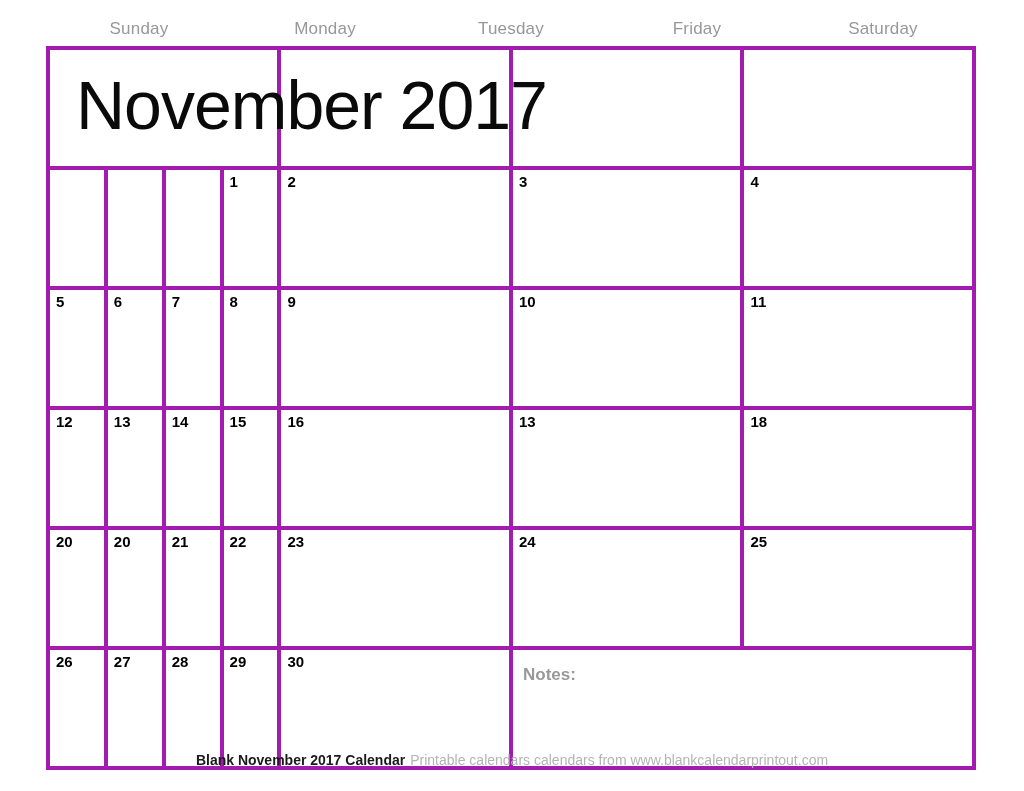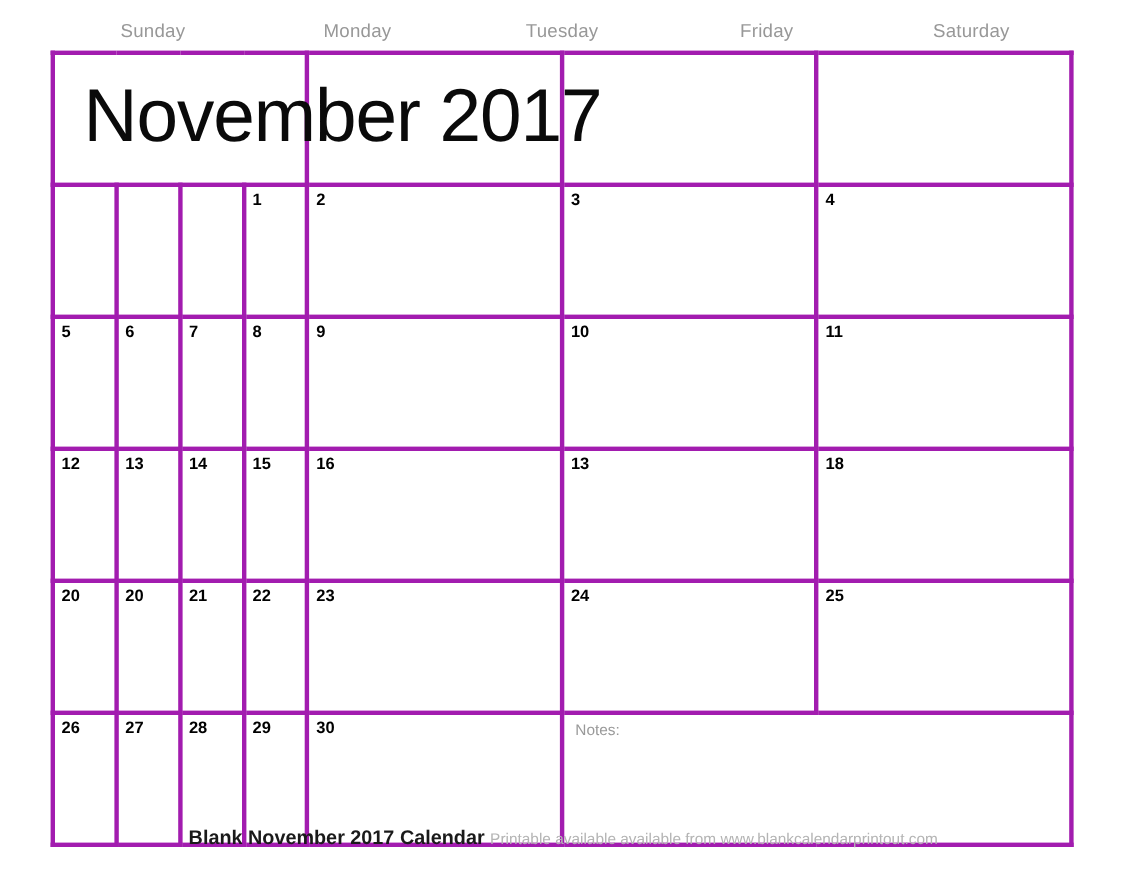--- a/index.html
+++ b/index.html
@@ -91,39 +91,39 @@
     font-weight: bold;
     color: #000000;
     line-height: 1.1;
   }
   td.empty-day .daynum { visibility: hidden; }
 
   
   .notes-text {
     display: block;
     padding-left: 10px;
-    padding-top: 6px;
-    font-size: 14px;
-    font-weight: 400;
+    padding-top: 16px;
+    font-size: 17px;
+    font-weight: 700;
     color: #999999;
     line-height: 1.1;
   }
 
   
   #footer {
     position: absolute;
     left: 0;
     top: 752px;
     width: 1024px;
     text-align: center;
     white-space: nowrap;
     line-height: 1;
   }
   #footer-title {
-    font-size: 18px;
+    font-size: 14px;
     font-weight: bold;
     color: #1a1a1a;
   }
   #footer-note {
     font-size: 14px;
     font-weight: 400;
     color: #b4b4b4;
     margin-left: 5px;
   }
 </style>
@@ -259,16 +259,16 @@
             <span class="daynum">30</span>
           </td>
           <td colspan="2">
             <span class="notes-text">Notes:</span>
           </td>
         </tr>
       </tbody>
   </table>
 
   <div id="footer">
-    <span id="footer-title">Blank November 2017 Calendar</span><span id="footer-note">Printable available available from www.blankcalendarprintout.com</span>
+    <span id="footer-title">Blank November 2017 Calendar</span><span id="footer-note">Printable calendars calendars from www.blankcalendarprintout.com</span>
   </div>
 
 </div>
 
 </body></html>

